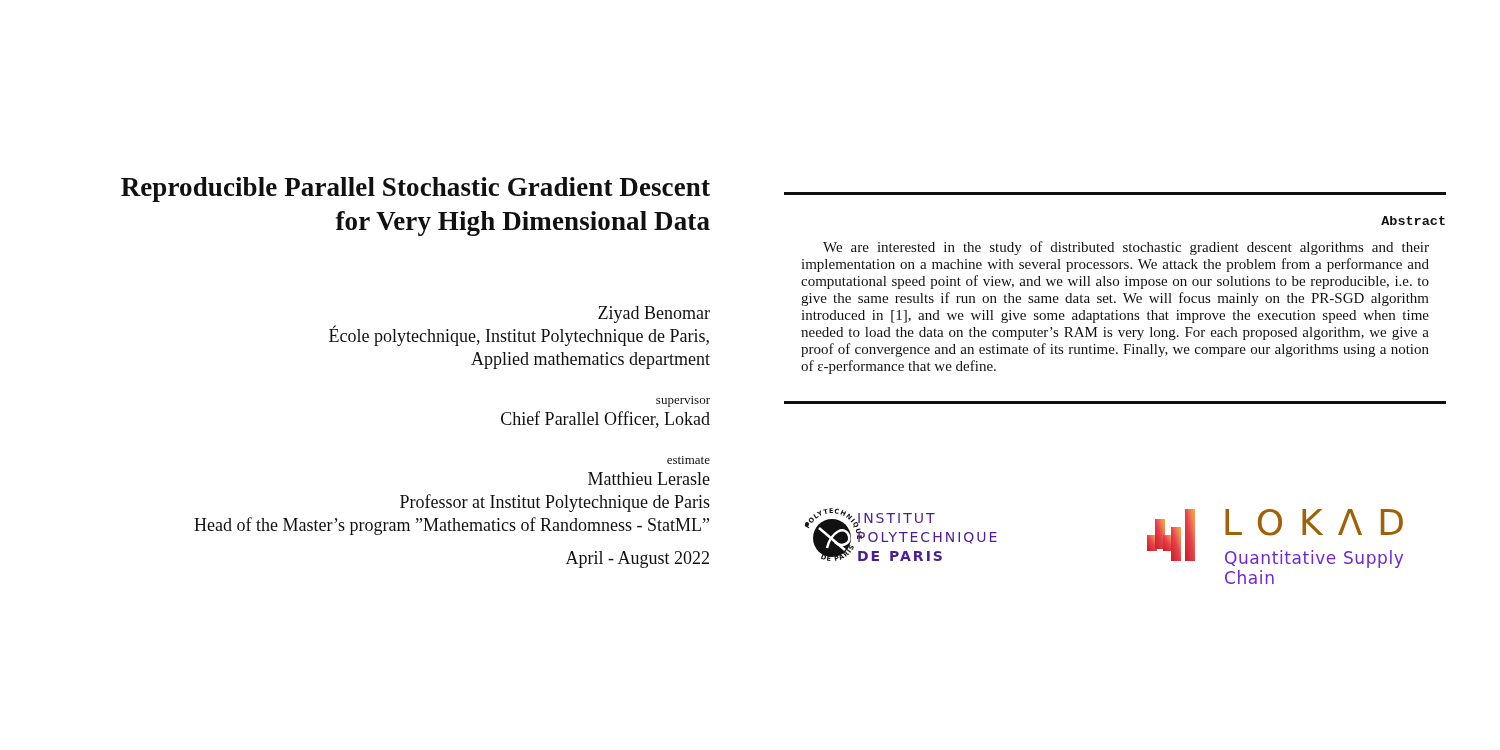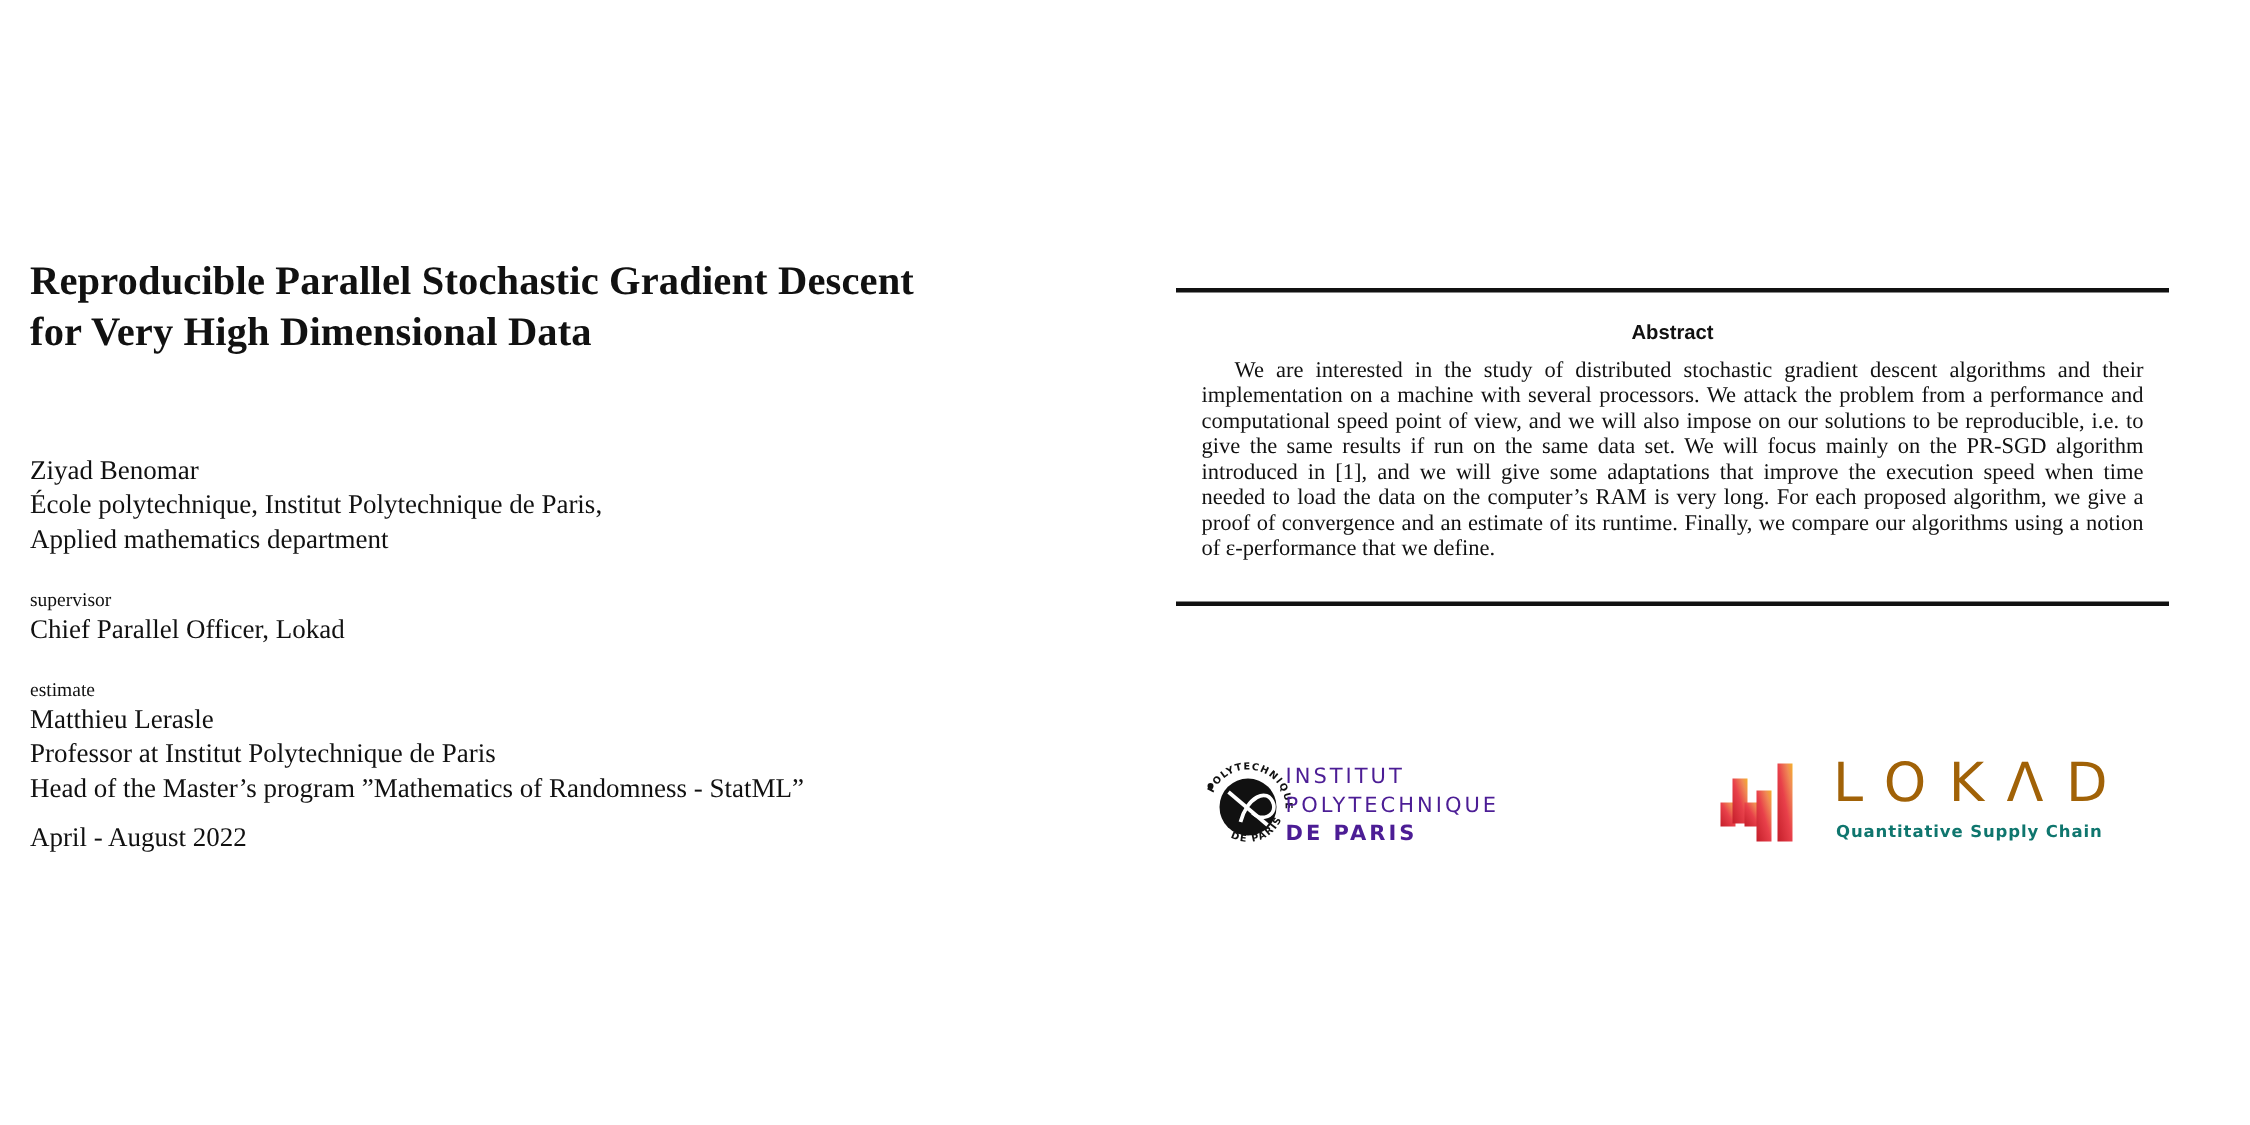--- a/index.html
+++ b/index.html
@@ -1,40 +1,40 @@
 <!DOCTYPE html>
 <html><head>
 <meta charset="utf-8">
 <style>
   html, body { margin: 0; padding: 0; background: #ffffff; }
   body { width: 1500px; height: 750px; position: relative; overflow: hidden;
          font-family: "DejaVu Serif", "Liberation Serif", serif; color: #111; }
-  .left { position: absolute; left: 20px; top: 170px; width: 690px; text-align: left;
+  .left { position: absolute; left: 20px; top: 170px; width: 690px; text-align: right;
           font-family: "Liberation Serif", serif; }
   .title { font-size: 27px; font-weight: bold; line-height: 34px; letter-spacing: 0.1px; }
   .author-block { margin-top: 64px; font-size: 18px; line-height: 23px; }
   .role { font-size: 13px; line-height: 17px; }
   .gap1 { margin-top: 20px; }
   .gap2 { margin-top: 20px; }
   .date { margin-top: 10px; font-size: 18px; }
   .rule { position: absolute; left: 784px; width: 662px; height: 3px; background: #111; }
-  .abstract-title { position: absolute; left: 784px; top: 214px; width: 662px; text-align: center;
-                    font-weight: bold; font-size: 13.5px; font-family: Liberation Sans, sans-serif; }
+  .abstract-title { position: absolute; left: 784px; top: 214px; width: 662px; text-align: right;
+                    font-weight: bold; font-size: 13.5px; font-family: Liberation Mono, monospace; }
   .abstract-body { position: absolute; left: 801px; top: 239px; width: 628px;
                    font-size: 15px; line-height: 17px; text-align: justify; text-indent: 22px;
                    font-family: "Liberation Serif", serif; }
   .ipp { position: absolute; left: 797px; top: 502px; width: 270px; height: 72px; }
   .ipp-text { position: absolute; left: 60px; top: 7px; font-family: "DejaVu Sans", sans-serif;
               font-size: 14px; line-height: 19px; letter-spacing: 2px; color: #4c1d95; }
   .ipp-text .bold { font-weight: bold; }
   .lokad { position: absolute; left: 1145px; top: 505px; width: 290px; height: 62px; }
   .lokad-word { position: absolute; left: 77px; top: -3px; font-family: "DejaVu Sans", sans-serif;
                 font-size: 36px; letter-spacing: 15px; color: #a16207; font-weight: normal; }
   .lokad-tag { position: absolute; left: 79px; top: 43px; font-family: "DejaVu Sans", sans-serif;
-               font-size: 11px; letter-spacing: 0.6px; color: #0f766e; font-weight: bold; }
+               font-size: 17px; letter-spacing: 0.6px; color: #6d28d9; font-weight: normal; }
 </style>
 </head>
 <body>
 
 <div class="left">
   <div class="title">
     <div>Reproducible Parallel Stochastic Gradient Descent</div>
     <div>for Very High Dimensional Data</div>
   </div>
   <div class="author-block">

